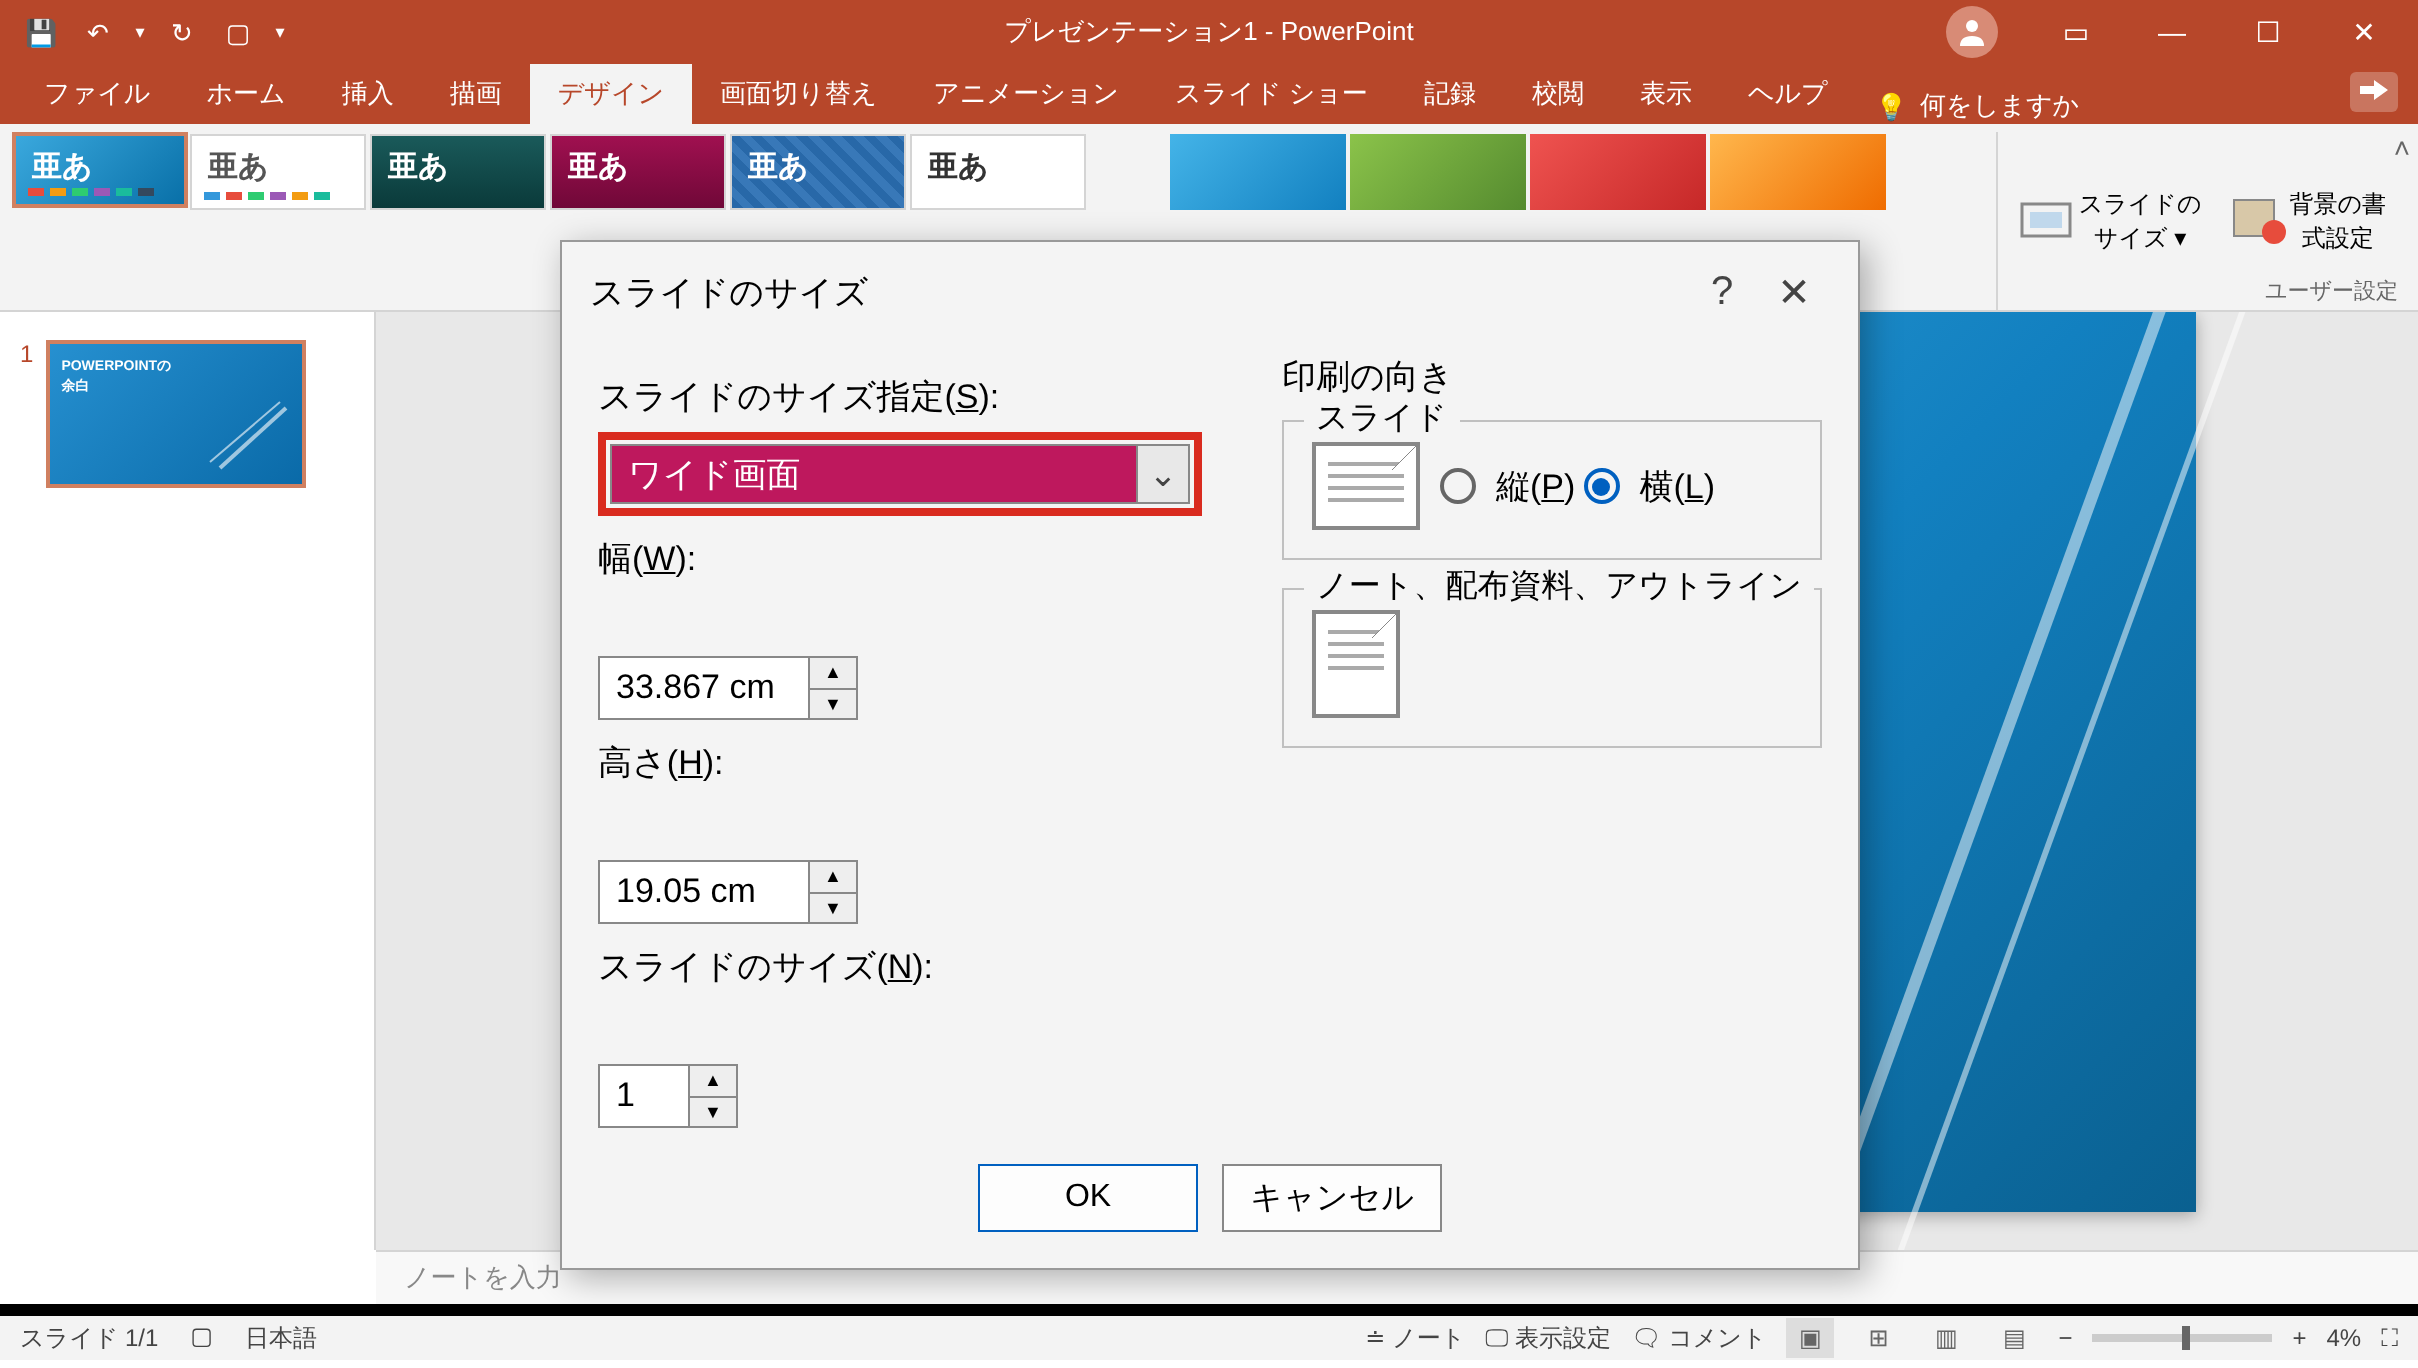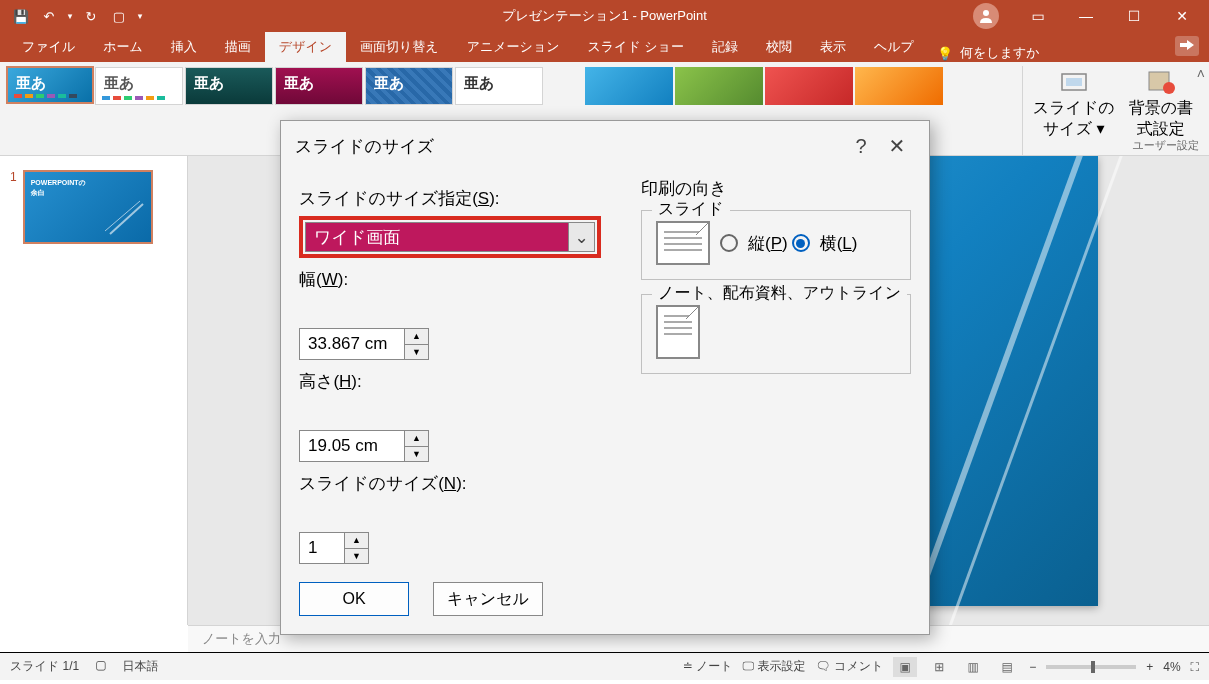--- a/index.html
+++ b/index.html
@@ -21,41 +21,41 @@
 .tell-me{display:flex;align-items:center;gap:6px;margin-left:10px;font-size:13px;}
 .share-btn{position:absolute;right:10px;top:4px;background:rgba(255,255,255,0.25);width:24px;height:20px;border-radius:3px;display:flex;align-items:center;justify-content:center;}
 
 
 .ribbon{background:#f3f3f3;height:94px;border-bottom:1px solid #d4d4d4;display:flex;padding:4px 6px 0;position:relative;}
 .theme-thumb{width:88px;height:38px;border:1px solid #d4d4d4;margin:1px;display:inline-flex;align-items:center;justify-content:center;position:relative;overflow:hidden;}
 .theme-thumb.sel{border:2px solid #d08060;margin:0;}
 .theme-row{display:flex;}
 .variant-thumb{width:88px;height:38px;margin:1px;display:inline-block;}
 .customize{display:flex;gap:14px;padding:4px 10px;border-left:1px solid #d4d4d4;margin-left:auto;}
-.cust-btn{display:flex;flex-direction:column;align-items:center;gap:2px;font-size:16px;text-align:center;}
+.cust-btn{display:flex;flex-direction:row;align-items:center;gap:2px;font-size:12px;text-align:center;}
 .group-label{position:absolute;right:10px;bottom:2px;font-size:11px;color:#666;}
 
 
 .workspace{display:flex;height:469px;background:#fff;}
 .slide-panel{width:188px;border-right:1px solid #d4d4d4;padding:14px 10px;}
 .slide-thumb-wrap{display:flex;gap:6px;}
 .slide-num{font-size:12px;color:#b7472a;}
 .slide-thumb{width:130px;height:74px;border:2px solid #d08060;background:linear-gradient(135deg,#2690d0,#0a6aa8);position:relative;padding:6px;color:#fff;font-size:7px;font-weight:bold;}
 .main-area{flex:1;background:#e8e8e8;position:relative;overflow:hidden;}
 .main-slide{position:absolute;left:110px;top:0;width:800px;height:450px;background:linear-gradient(135deg,#44b4e8 0%,#1280c0 60%,#0a6090 100%);box-shadow:0 2px 8px rgba(0,0,0,0.3);}
 .slide-lines{position:absolute;right:30px;top:-40px;width:200px;height:500px;}
 .slide-lines::before,.slide-lines::after{content:"";position:absolute;background:rgba(255,255,255,0.5);width:3px;height:600px;transform:rotate(20deg);}
 .slide-lines::before{right:40px;}
 .slide-lines::after{right:80px;width:6px;}
 
 
 .notes-area{height:27px;background:#f8f8f8;border-top:1px solid #d4d4d4;padding:4px 14px;font-size:13px;color:#888;margin-left:188px;}
 
 
-.status-bar{height:28px;background:#f3f3f3;border-top:1px solid #000000;display:flex;align-items:center;padding:0 10px;font-size:12px;color:#444;}
+.status-bar{height:28px;background:#f3f3f3;border-top:6px solid #000000;display:flex;align-items:center;padding:0 10px;font-size:12px;color:#444;}
 .status-left{display:flex;gap:16px;}
 .status-right{margin-left:auto;display:flex;align-items:center;gap:10px;}
 .view-btn{width:24px;height:20px;display:flex;align-items:center;justify-content:center;color:#666;}
 .view-btn.active{background:#ddd;}
 .zoom-slider{width:90px;height:4px;background:#ccc;position:relative;}
 .zoom-slider::after{content:"";position:absolute;left:50%;top:-4px;width:4px;height:12px;background:#666;}
 
 
 .dialog-overlay{position:absolute;left:280px;top:120px;width:650px;background:#f4f4f4;border:1px solid #999;box-shadow:4px 4px 16px rgba(0,0,0,0.3);}
 .dialog-title{display:flex;align-items:center;padding:10px 14px;font-size:17px;}
@@ -74,21 +74,21 @@
 .dlg-spin div{flex:1;display:flex;align-items:center;justify-content:center;font-size:9px;background:#eee;}
 .dlg-spin div:first-child{border-bottom:1px solid #888;}
 .radio-row{display:flex;align-items:center;gap:10px;margin:8px 0;font-size:17px;}
 .radio{width:18px;height:18px;border:2px solid #666;border-radius:50%;display:inline-flex;align-items:center;justify-content:center;}
 .radio.checked{border-color:#0060c0;}
 .radio.checked::after{content:"";width:9px;height:9px;background:#0060c0;border-radius:50%;}
 .page-icon{width:44px;height:54px;border:2px solid #888;background:#fff;position:relative;margin-right:10px;}
 .page-icon.landscape{width:54px;height:44px;}
 .page-icon::before{content:"";position:absolute;top:8px;left:6px;right:6px;height:2px;background:#aaa;box-shadow:0 6px 0 #aaa,0 12px 0 #aaa,0 18px 0 #aaa;}
 .page-icon::after{content:"";position:absolute;top:0;right:0;width:12px;height:12px;background:linear-gradient(135deg,transparent 48%,#888 50%,#fff 52%);}
-.dlg-buttons{display:flex;justify-content:flex-start;gap:24px;padding:0 18px 18px;}
+.dlg-buttons{display:flex;justify-content:center;gap:12px;padding:0 18px 18px;}
 .dlg-btn{min-width:110px;height:34px;border:1px solid #888;background:#fdfdfd;font-size:16px;display:flex;align-items:center;justify-content:center;}
 .dlg-btn.primary{border:1.5px solid #0060c0;}
 .radio-group{display:flex;align-items:center;}
 .radio-options{display:flex;flex-direction:row;gap:4px;}
 .u{text-decoration:underline;}
 .thumb-txt{position:absolute;top:6px;left:8px;font-size:15px;font-weight:bold;}
 .thumb-bars{position:absolute;bottom:4px;left:6px;display:flex;gap:3px;}
 .thumb-bars span{width:8px;height:4px;display:inline-block;}
 </style>
 </head>

